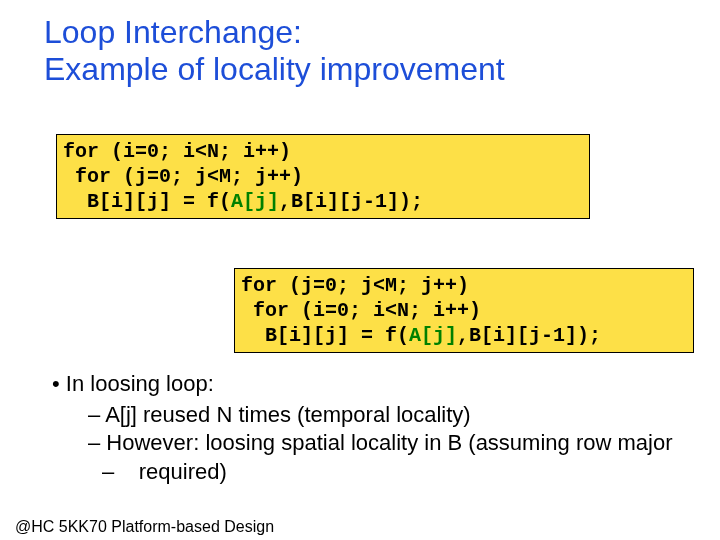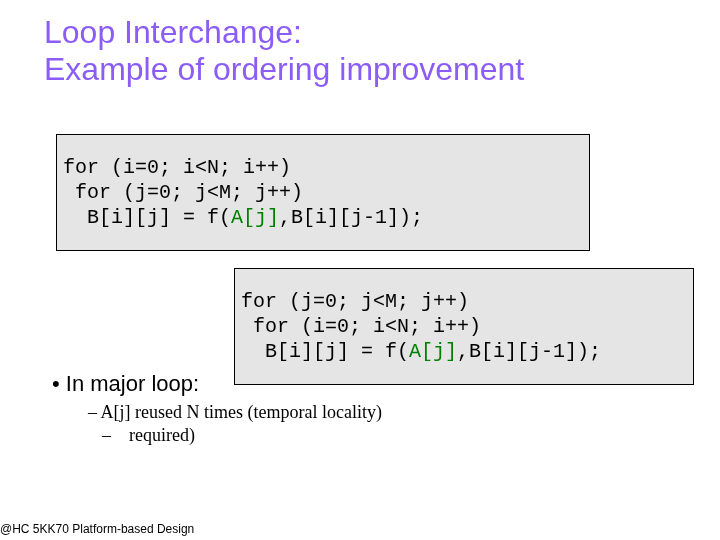--- a/index.html
+++ b/index.html
@@ -6,35 +6,36 @@
     margin: 0;
     padding: 0;
     width: 720px;
     height: 540px;
     background: #ffffff;
     font-family: Arial, Helvetica, sans-serif;
     position: relative;
     overflow: hidden;
   }
   .title {
-    color: #8b5cf6;
+    color: #1d4ed8;
     font-size: 32px;
     font-weight: normal;
     line-height: 1.15;
     padding: 14px 0 0 44px;
   }
   .codebox {
-    background: #e5e5e5;
+    background: #fde047;
     border: 1px solid #000;
     font-family: "Courier New", Courier, monospace;
     font-size: 20px;
     line-height: 1.25;
     white-space: pre;
-    padding: 20px 6px;
+    padding: 4px 6px;
     position: absolute;
+    font-weight: bold;
   }
   .codebox.first {
     left: 56px;
     top: 134px;
     width: 520px;
   }
   .codebox.second {
     left: 234px;
     top: 268px;
     width: 446px;
@@ -51,50 +52,50 @@
   .b1 {
     margin: 0 0 2px 0;
   }
   .b1::before {
     content: "• ";
   }
   .b1.indent {
     margin-left: 22px;
   }
   .sub {
-    font-size: 18px;
+    font-size: 22px;
     margin-left: 58px;
-    font-family: Liberation Serif, serif;
   }
   .sub::before {
     content: "– ";
   }
   .footer {
     position: absolute;
-    left: 0;
+    left: 15px;
     bottom: 4px;
-    font-size: 12px;
+    font-size: 16px;
     color: #000;
   }
 </style>
 </head>
 <body>
 
 <div class="title">
   <span>Loop Interchange:</span><br>
-  <span>Example of ordering improvement</span>
+  <span>Example of locality improvement</span>
 </div>
 
 <div class="codebox first"><span>for (i=0; i&lt;N; i++)</span>
 <span> for (j=0; j&lt;M; j++)</span>
 <span>  B[i][j] = f(</span><span class="green">A[j]</span><span>,B[i][j-1]);</span></div>
 
 <div class="codebox second"><span>for (j=0; j&lt;M; j++)</span>
 <span> for (i=0; i&lt;N; i++)</span>
 <span>  B[i][j] = f(</span><span class="green">A[j]</span><span>,B[i][j-1]);</span></div>
 
 <div class="bullets">
-  <div class="b1 indent">In major loop:</div>
+  <div class="b1 indent">In loosing loop:</div>
   <div class="sub">A[j] reused N times (temporal locality)</div>
+  <div class="sub">However: loosing spatial locality in B (assuming row major</div>
   <div class="sub" style="margin-left:72px"><span style="visibility:hidden">– </span><span>required)</span></div>
 </div>
 
 <div class="footer">@HC 5KK70 Platform-based Design</div>
 
 </body></html>

